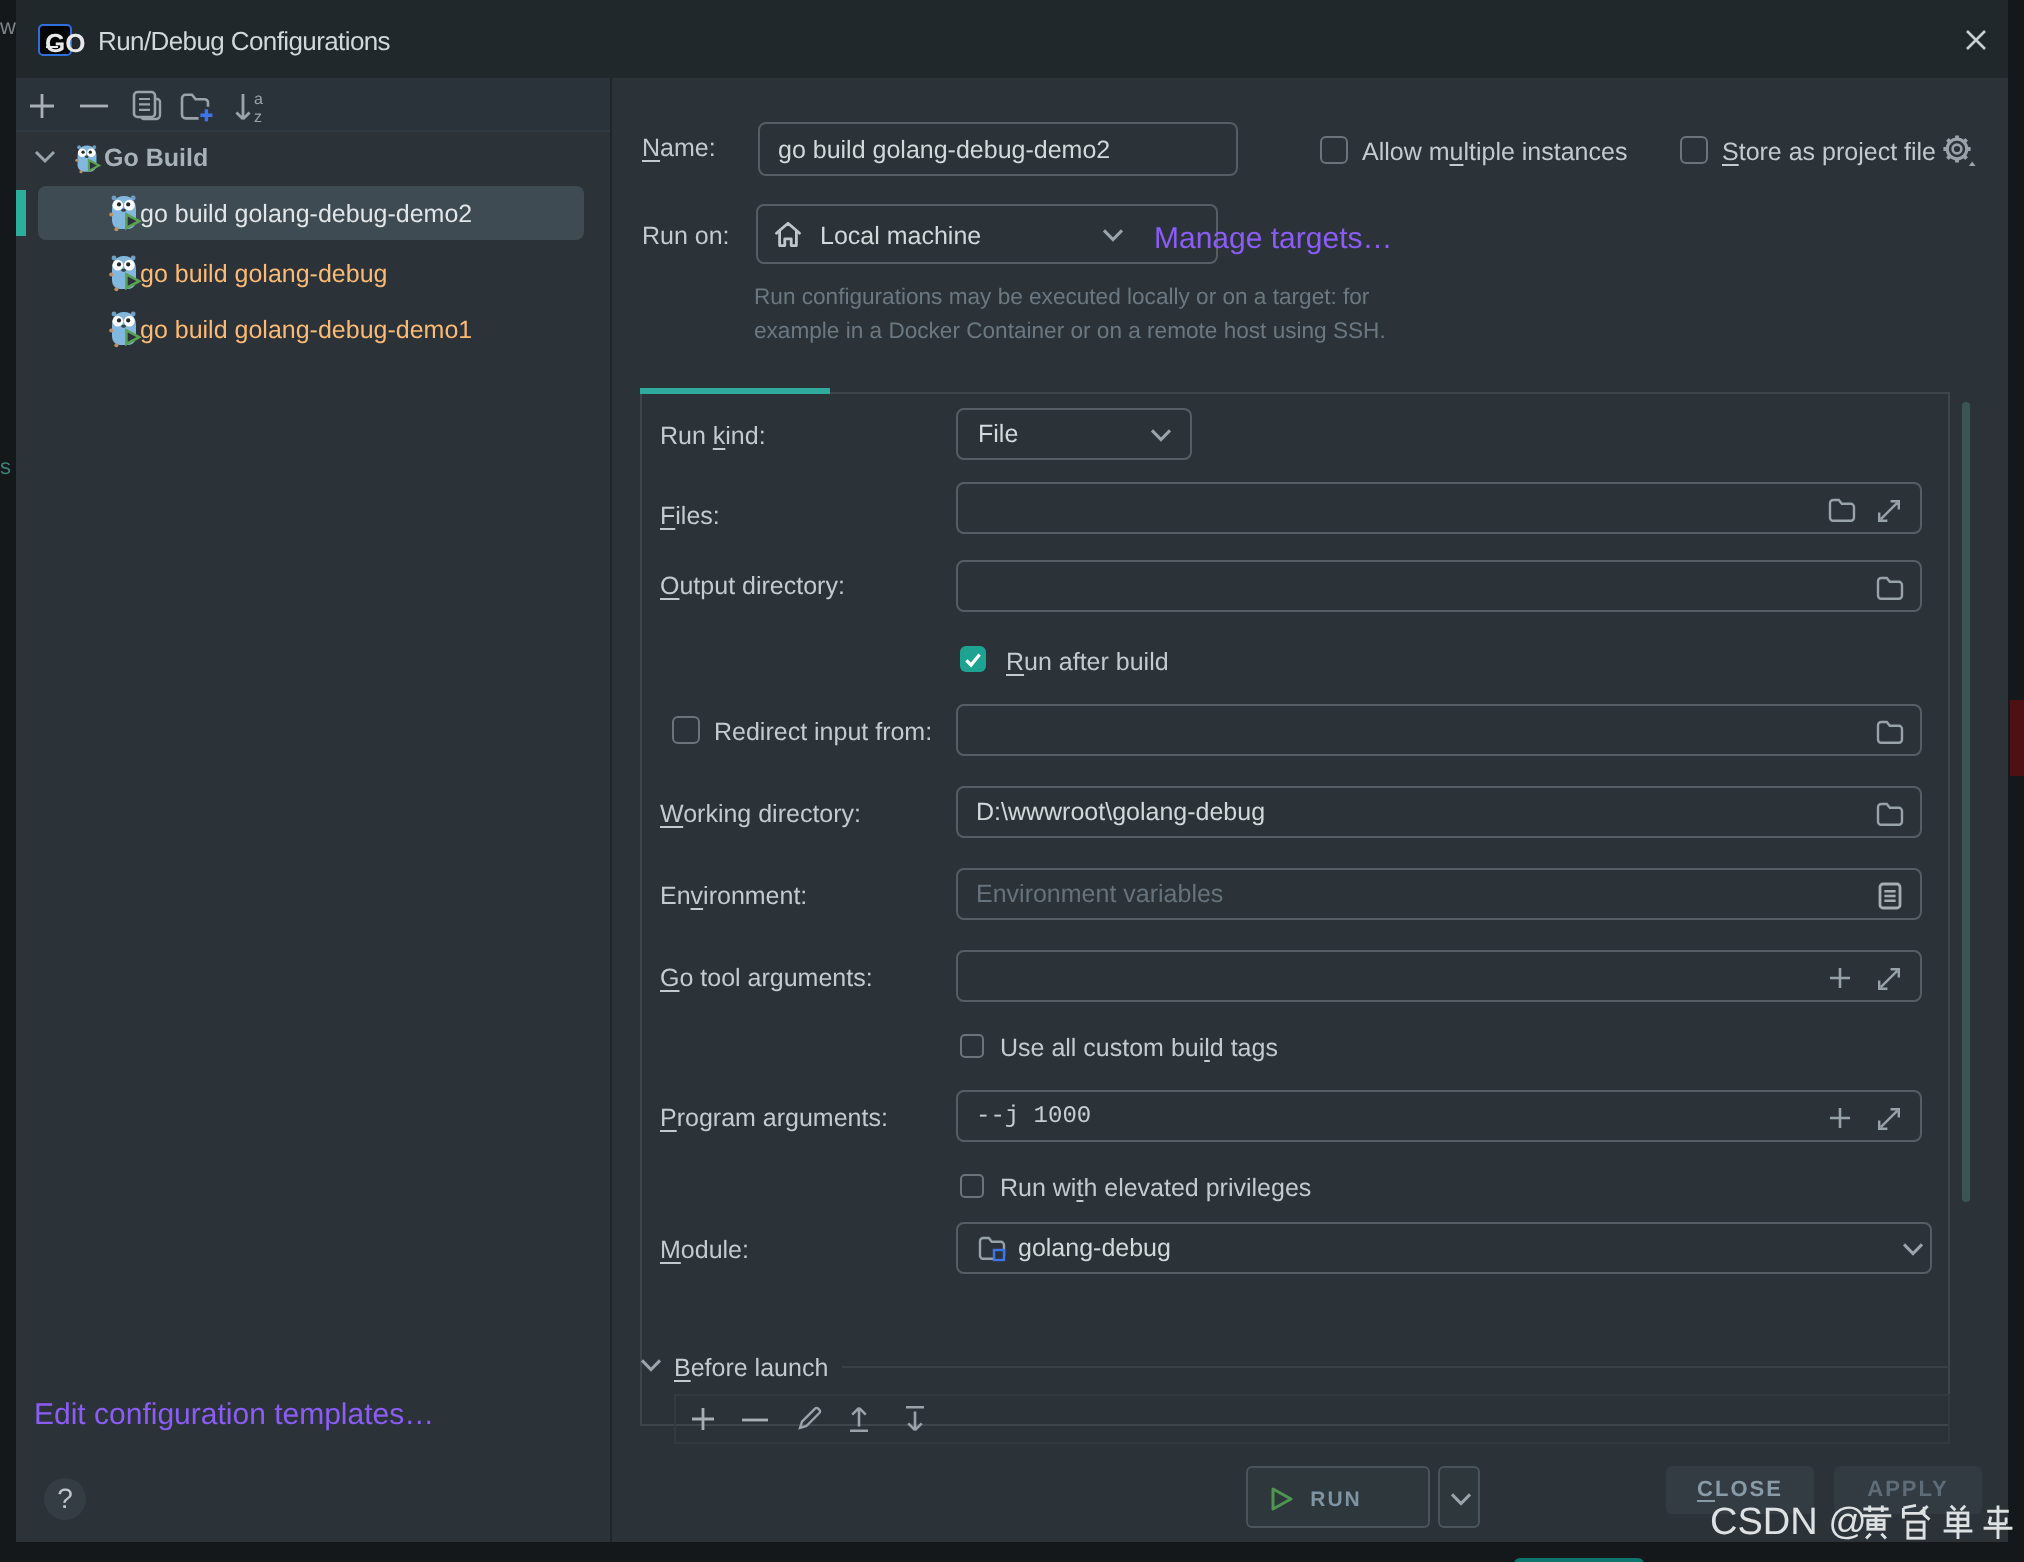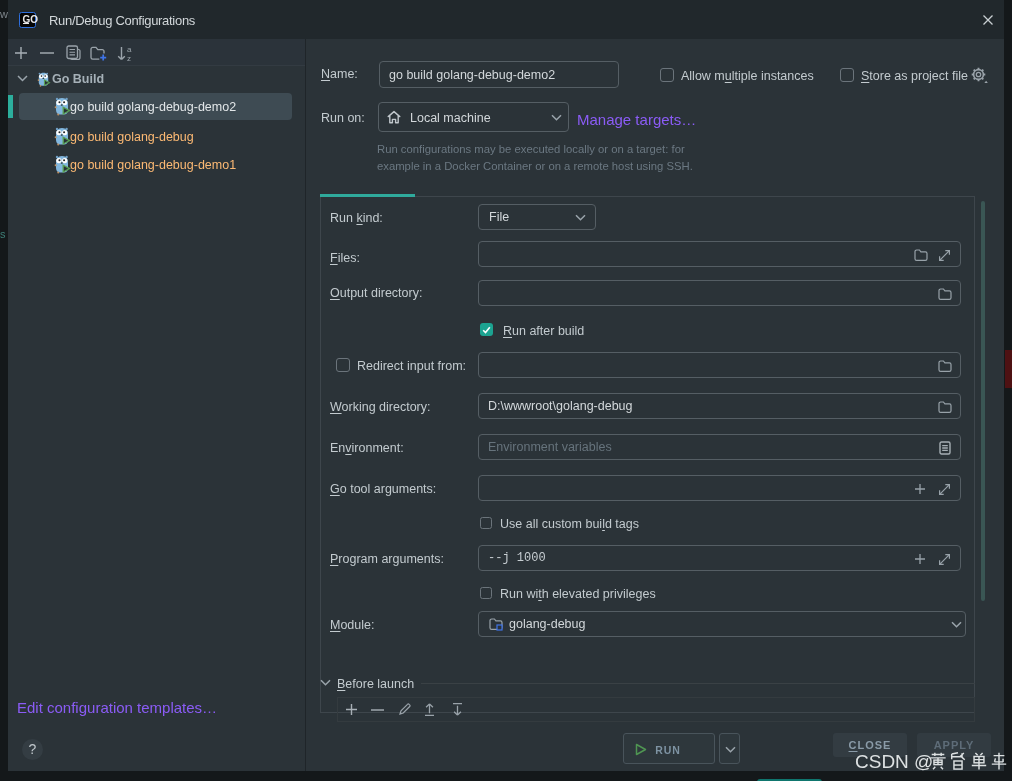--- a/index.html
+++ b/index.html
@@ -21,21 +21,21 @@
   .treetx{position:absolute;font-size:12.5px;color:#fdba74;white-space:pre;}
   svg{position:absolute;overflow:visible;}
   .btn{position:absolute;border-radius:3px;box-sizing:border-box;font-size:11px;font-weight:bold;
        text-align:center;letter-spacing:1px;}
 </style></head>
 <body>
 <div id="dlg"></div>
 <div id="titlebar"></div>
 <div id="toolbar"></div>
 <div class="abs" style="left:19px;top:12px;width:17px;height:16px;background:#050505;border:1.5px solid #2e6fdd;border-radius:2.5px;box-sizing:border-box;">
-  <div class="abs" style="left:2.5px;top:1px;font-size:10px;font-weight:bold;color:#e8e8e8;">GO</div>
+  <div class="abs" style="left:2.5px;top:1px;font-size:13px;font-weight:bold;color:#e8e8e8;">GO</div>
   <div class="abs" style="left:3px;top:9.5px;width:6px;height:1.6px;background:#e8e8e8;"></div>
 </div>
 <div class="abs" style="left:49px;top:13px;font-size:13px;letter-spacing:-0.3px;color:#d2d7da;">Run/Debug Configurations</div>
 <svg style="left:982px;top:14px;" width="12" height="12" viewBox="0 0 12 12">
   <path d="M1.5 1.5 L10.5 10.5 M10.5 1.5 L1.5 10.5" stroke="#c9cfd3" stroke-width="1.3"></path>
 </svg>
 <svg style="left:14px;top:46px;" width="14" height="14" viewBox="0 0 14 14">
   <path d="M7 1 V13 M1 7 H13" stroke="#a8b0b6" stroke-width="1.4"></path>
 </svg>
 <svg style="left:40px;top:52px;" width="14" height="2" viewBox="0 0 14 2">
@@ -107,21 +107,21 @@
 <div class="lbl" style="left:861px;top:69px;"><u>S</u>tore as project file</div>
 <svg style="left:970px;top:66px;" width="19" height="19" viewBox="0 0 19 19">
   <circle cx="8.5" cy="8.5" r="2.2" stroke="#9aa3aa" stroke-width="1.3" fill="none"></circle>
   <circle cx="8.5" cy="8.5" r="4.9" stroke="#9aa3aa" stroke-width="1.6" fill="none"></circle>
   <g stroke="#9aa3aa" stroke-width="1.9">
     <path d="M8.5 1.7 V3.4 M8.5 13.6 V15.3 M1.7 8.5 H3.4 M13.6 8.5 H15.3 M3.7 3.7 L4.9 4.9 M12.1 12.1 L13.3 13.3 M13.3 3.7 L12.1 4.9 M4.9 12.1 L3.7 13.3"></path>
   </g>
   <path d="M14.4 17 h3.4 l-1.7 -2.2 z" fill="#9aa3aa"></path>
 </svg>
 <div class="lbl" style="left:321px;top:111px;">Run on:</div>
-<div class="inp" style="left:378px;top:102px;width:191px;height:30px;">
+<div class="inp" style="left:378px;top:102px;width:231px;height:30px;">
   <svg style="left:7px;top:6px;" width="16" height="17" viewBox="0 0 16 17">
     <path d="M2.2 7.6 L8 2.6 L13.8 7.6 M3.8 6.6 V13.8 H6.4 V10.4 H9.6 V13.8 H12.2 V6.6" stroke="#c0c7cc" stroke-width="1.4" fill="none" stroke-linejoin="round" stroke-linecap="round"></path>
   </svg>
   <div class="tx" style="left:31px;top:8px;">Local machine</div>
   <svg style="left:172px;top:11px;" width="11" height="8" viewBox="0 0 11 8">
       <path d="M1 1.2 L5.5 5.8 L10 1.2" stroke="#9aa4ab" stroke-width="1.5" fill="none"></path>
     </svg>
 </div>
 <div class="link" style="left:577px;top:111px;">Manage targets…</div>
 <div class="hint" style="left:377px;top:143px;">Run configurations may be executed locally or on a target: for</div>

